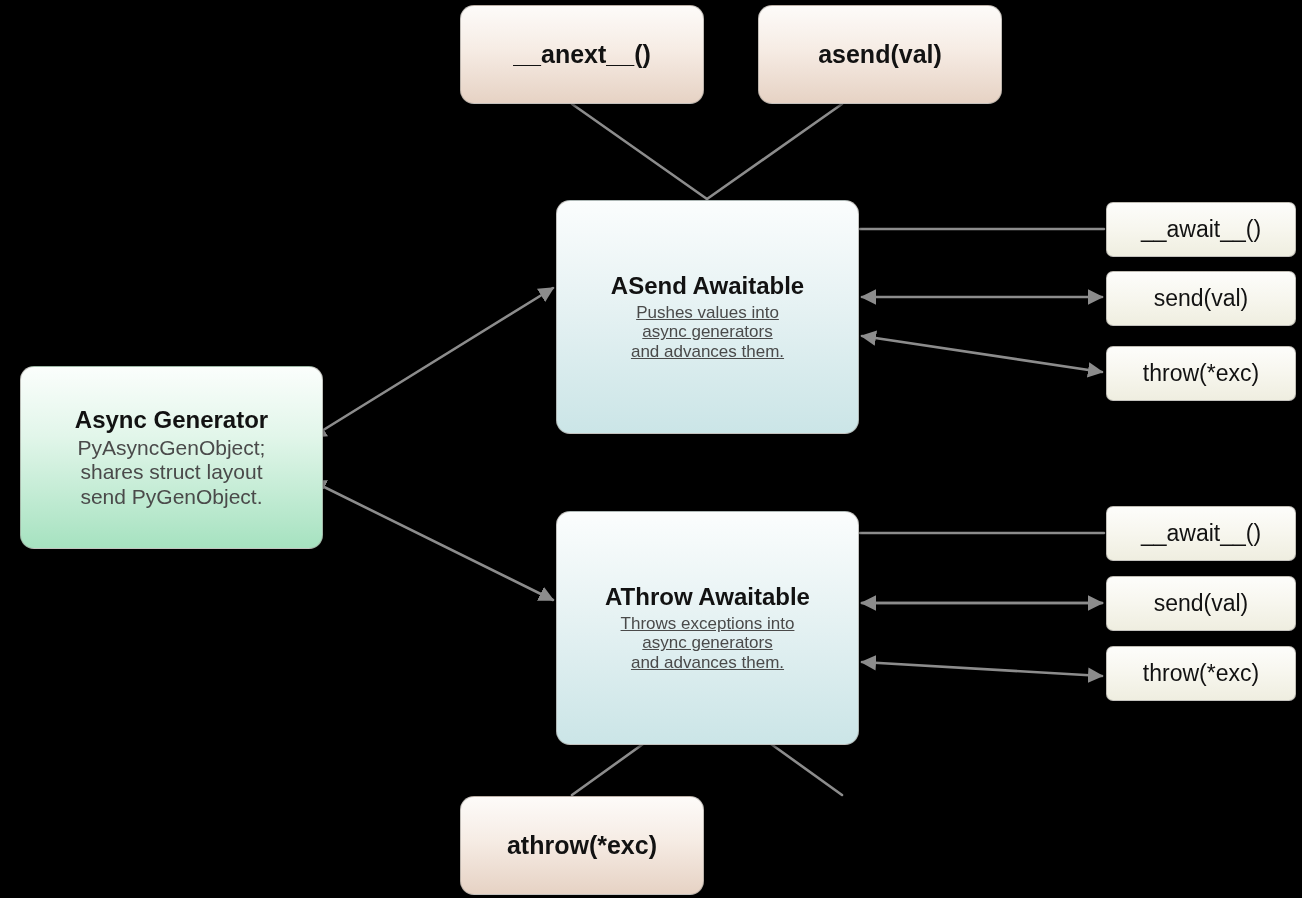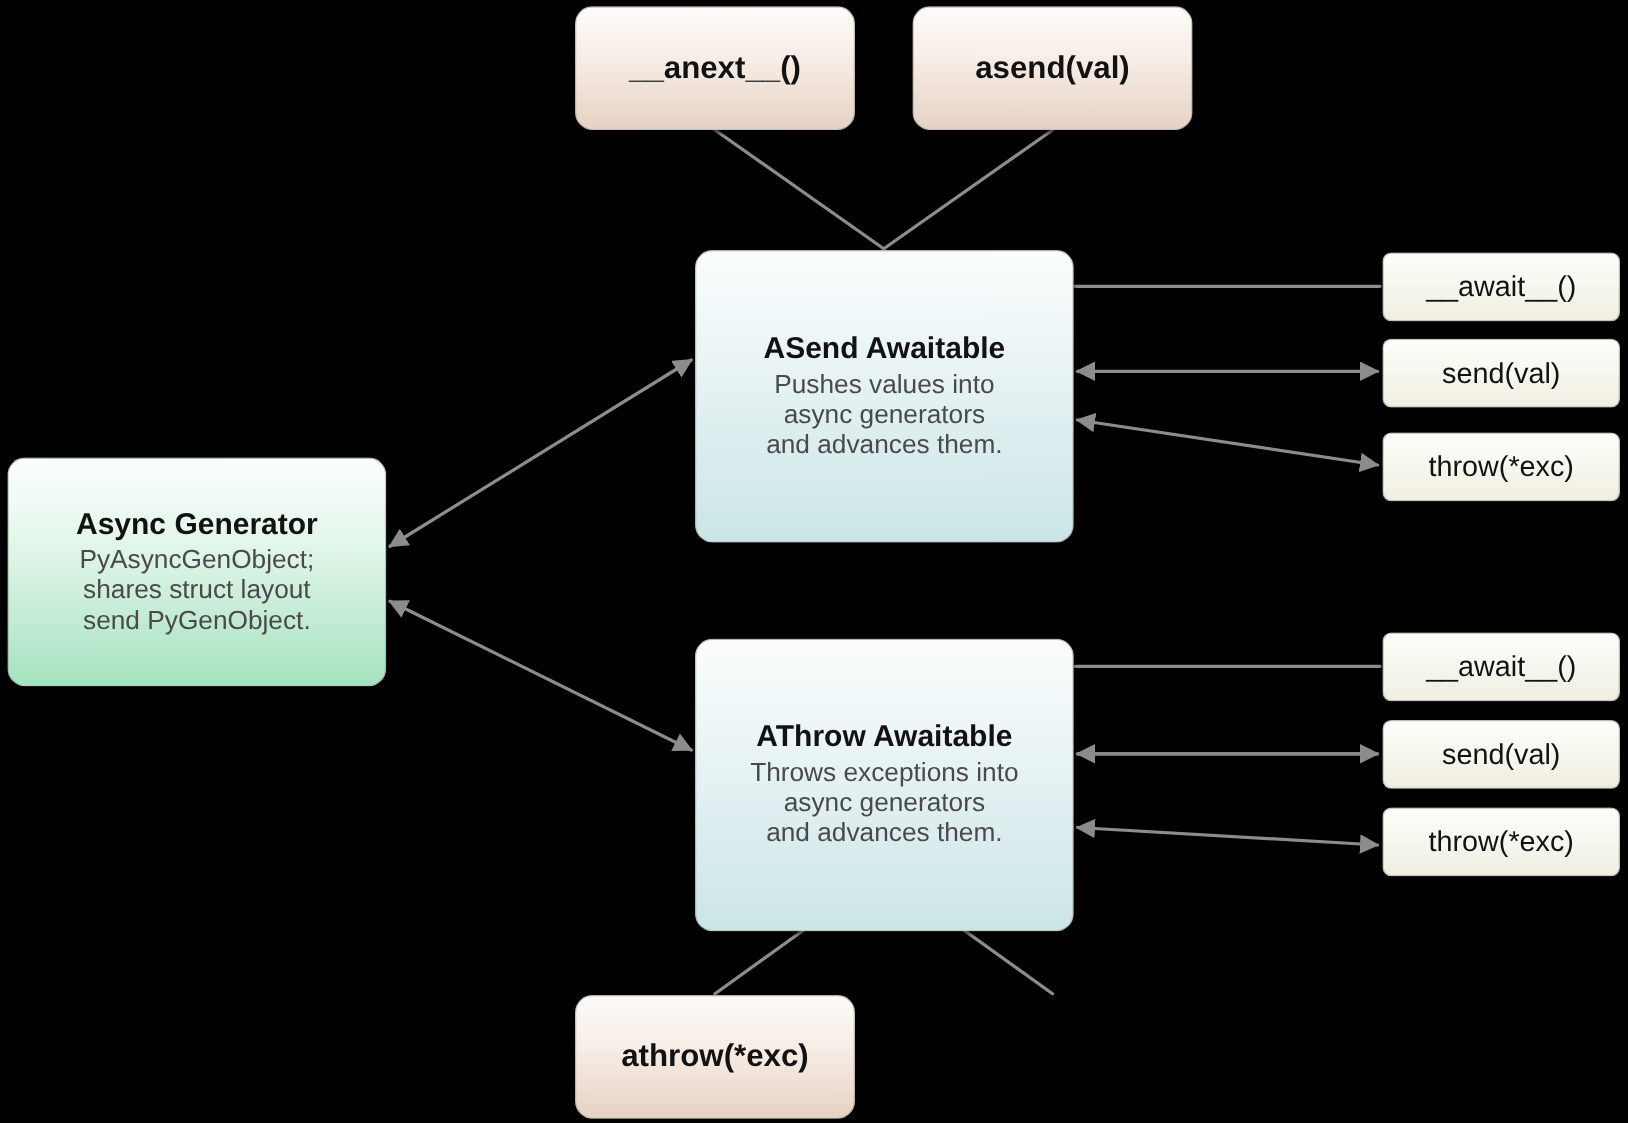--- a/index.html
+++ b/index.html
@@ -58,41 +58,41 @@
   }
   .pal-cyan {
     background: linear-gradient(to bottom, #fbfdfd 0%, #e6f2f3 45%, #cbe5e7 100%);
   }
   .pal-ivory {
     background: linear-gradient(to bottom, #fdfdfb 0%, #f7f6ee 50%, #efeee0 100%);
   }
 
   
   .call-node {
-    width: 224px;
+    width: 244px;
     height: 99px;
     font-size: 25px;
   }
   #node-anext   { left: 460px;  top: 5px;   }
-  #node-asend   { left: 730px;  top: 5px;   }
+  #node-asend   { left: 758px;  top: 5px;   }
   #node-athrow  { left: 460px;  top: 796px; }
   #node-aclose  { left: 730px;  top: 796px; }
 
   .mid-node {
     width: 303px;
     height: 234px;
     padding: 10px 12px;
   }
   .mid-node .title { font-size: 24px; margin-bottom: 2px; }
-  .mid-node .desc  { font-size: 21px; }
+  .mid-node .desc  { font-size: 17px; text-decoration: underline; }
   #node-asend-awaitable  { left: 556px; top: 200px; }
   #node-athrow-awaitable { left: 556px; top: 511px; }
 
   #node-gen {
-    left: 6px;
+    left: 20px;
     top: 366px;
     width: 303px;
     height: 183px;
     padding: 8px 10px;
   }
   #node-gen .title { font-size: 24px; margin-bottom: 2px; }
   #node-gen .desc  { font-size: 21px; }
 
   .method-node {
     left: 1106px;

